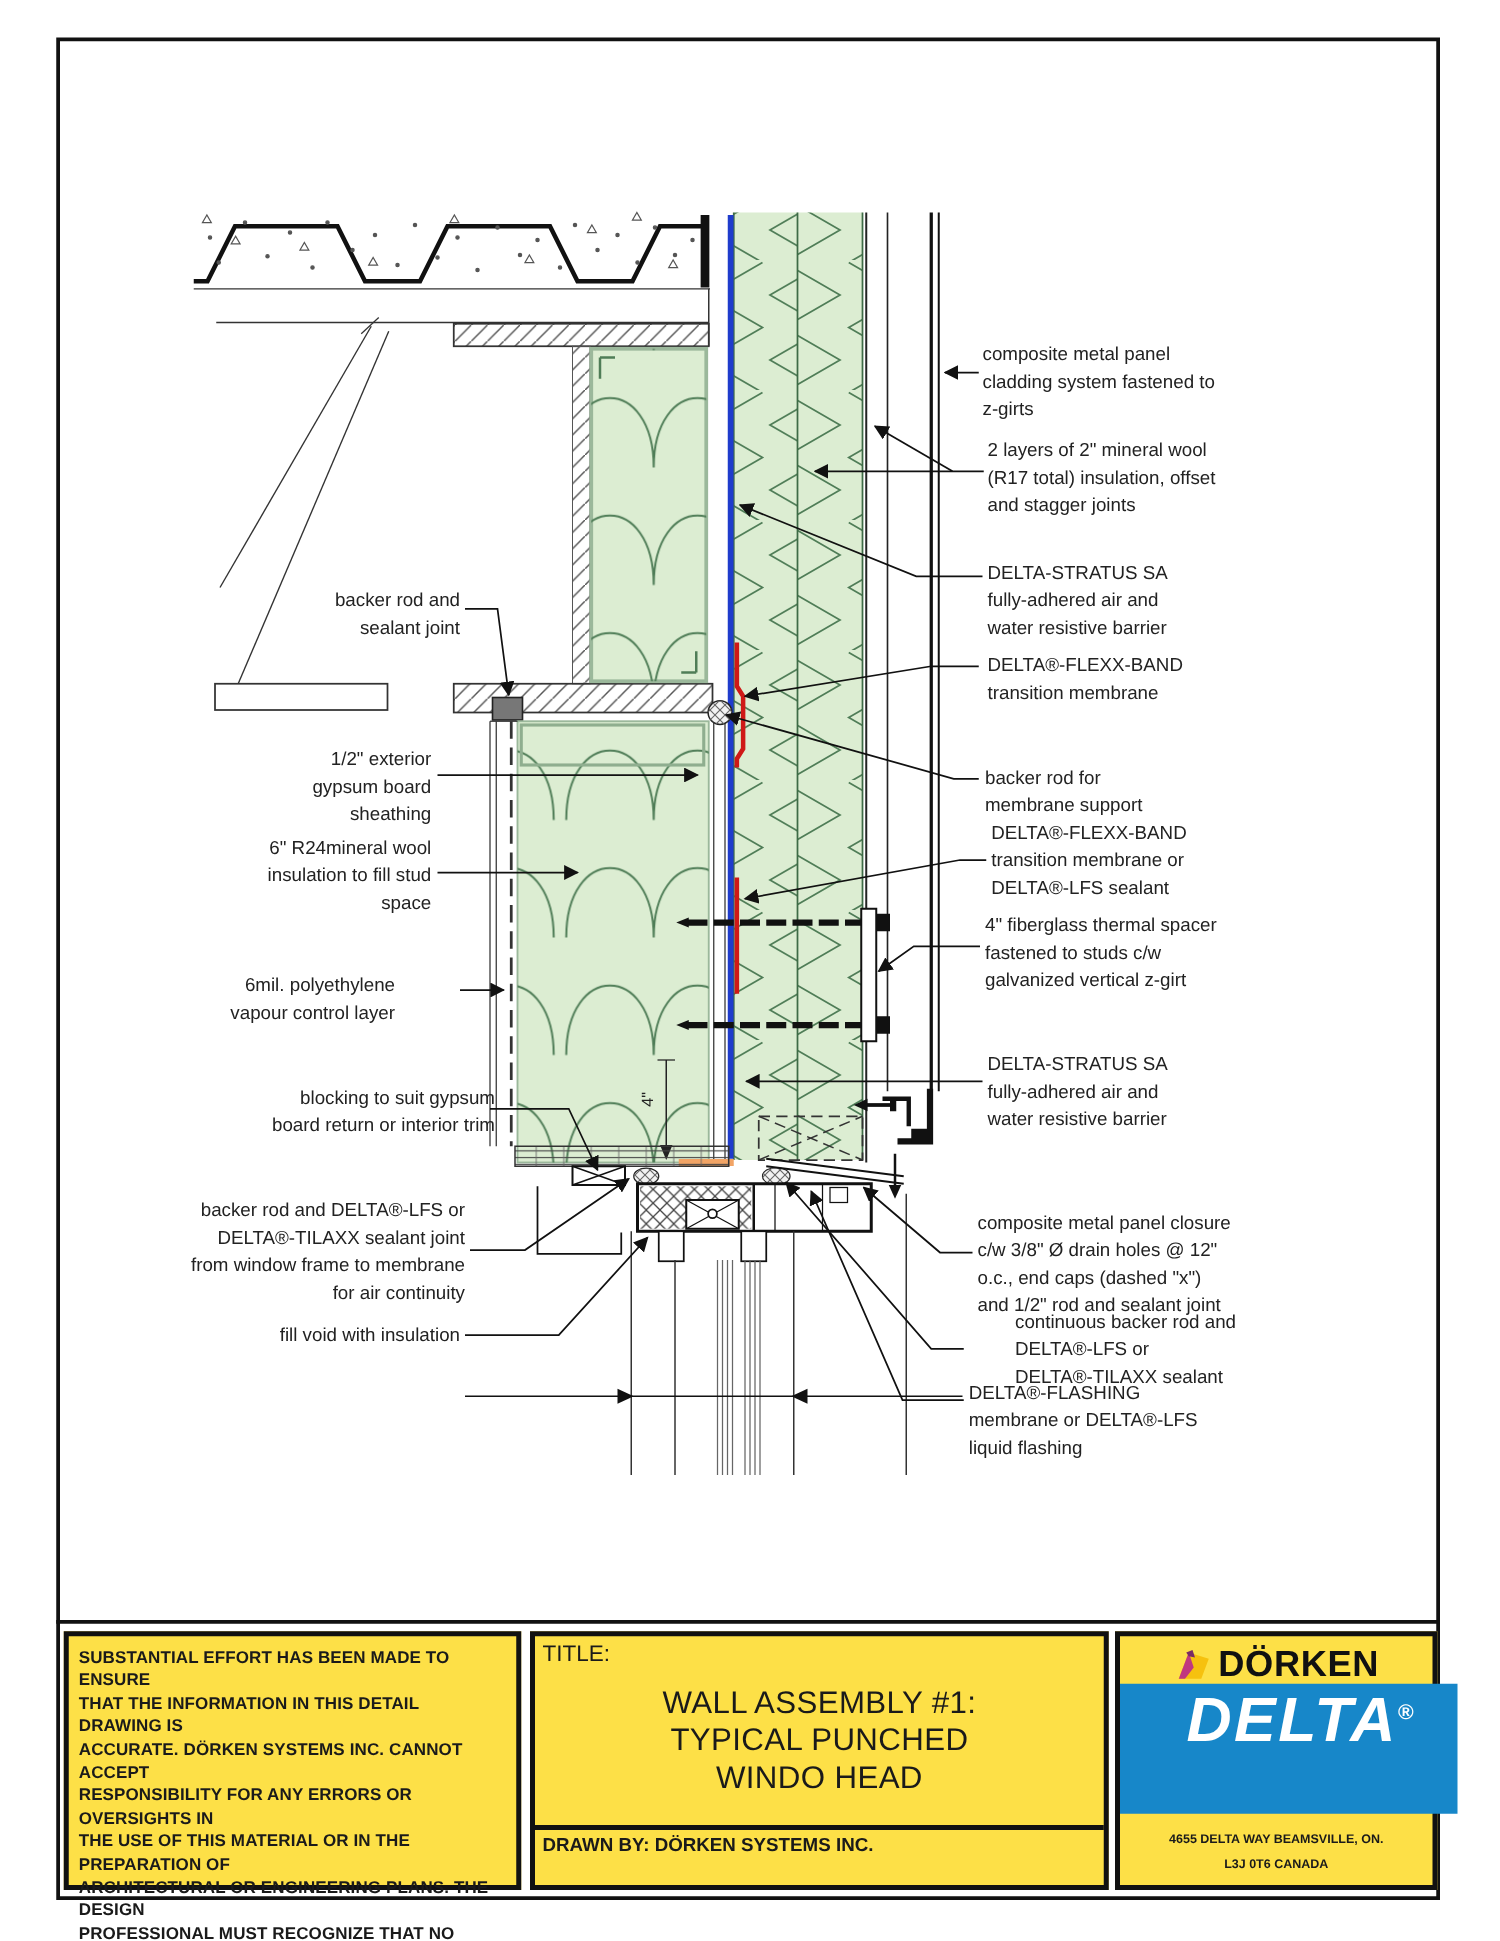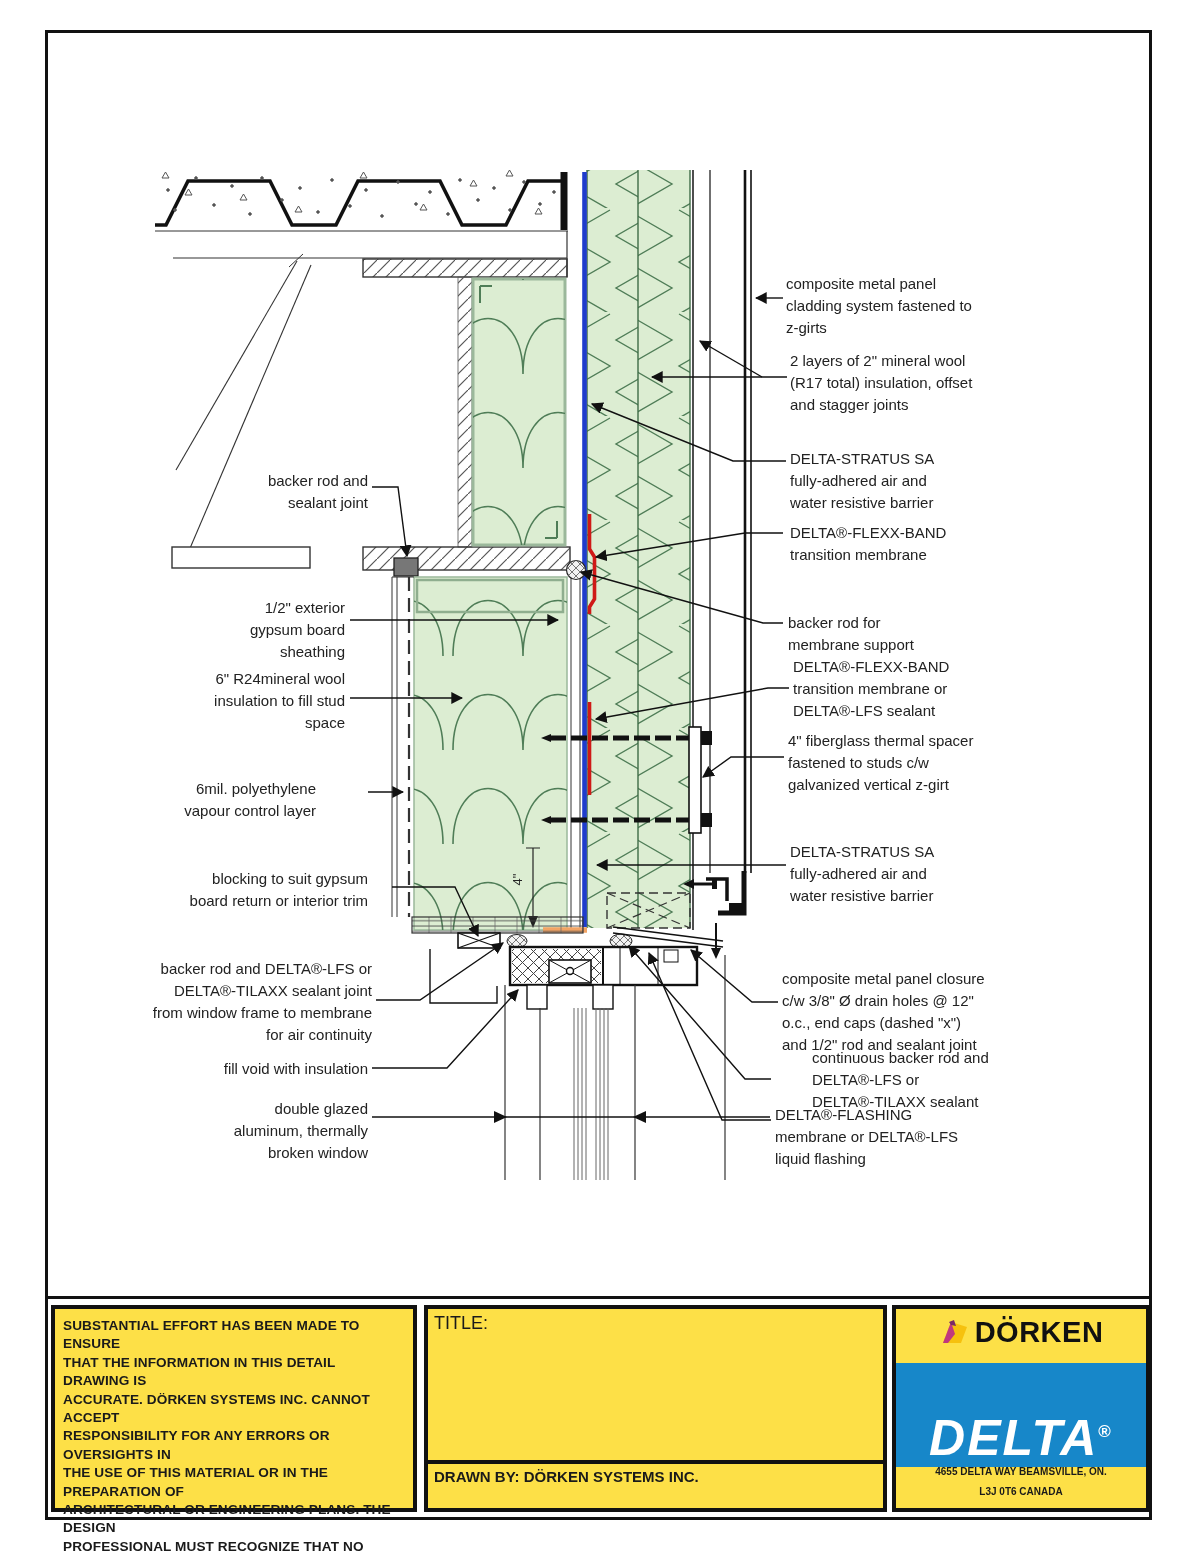--- a/index.html
+++ b/index.html
@@ -19,21 +19,21 @@
   .disclaimer{font-size:13.6px;font-weight:bold;line-height:18.4px;white-space:pre-line;letter-spacing:0.1px;}
   .tb-mid{left:424px;top:1305px;width:463px;height:207px;}
   .tb-mid .title-label{position:absolute;left:6px;top:4px;font-size:18px;}
   .tb-mid .big-title{position:absolute;left:0;top:38px;width:100%;text-align:center;
         font-size:25px;line-height:30px;white-space:pre-line;letter-spacing:0.3px;}
   .tb-mid .drawn-box{position:absolute;left:0;bottom:0;width:100%;height:48px;border-top:4px solid #111;
         box-sizing:border-box;padding:3px 6px;font-size:15px;font-weight:bold;line-height:20px;}
   .tb-right{left:892px;top:1305px;width:258px;height:207px;}
   .brand-top{position:absolute;left:0;top:0;width:100%;height:46px;display:flex;align-items:center;justify-content:center;gap:6px;}
   .dorken-word{font-size:29px;font-weight:bold;letter-spacing:0.5px;color:#111;}
-  .delta-band{position:absolute;left:0;top:54px;width:100%;height:104px;display:flex;align-items:flex-end;justify-content:center;}
+  .delta-band{position:absolute;left:0;top:38px;width:100%;height:104px;display:flex;align-items:flex-start;justify-content:center;padding-left:20px;}
   .delta-word{font-size:50px;font-weight:bold;font-style:italic;color:#fff;letter-spacing:2px;}
   .delta-word sup{font-size:17px;font-style:normal;}
   .address{position:absolute;left:0;bottom:6px;width:100%;text-align:center;
         font-size:10px;font-weight:bold;line-height:20px;white-space:pre-line;}
 </style>
 </head>
 <body>
 
 <div class="page">
   <div class="sheet-border"></div>
@@ -283,30 +283,27 @@
   <div class="lbl l" style="right:832px;top:470px;">backer rod and
 sealant joint</div>
   <div class="lbl l" style="right:855px;top:597px;">1/2" exterior
 gypsum board
 sheathing</div>
   <div class="lbl l" style="right:855px;top:668px;">6" R24mineral wool
 insulation to fill stud
 space</div>
   <div class="lbl l" style="right:884px;top:778px;">6mil. polyethylene
 vapour control layer</div>
-  <div class="lbl l" style="right:832px;top:868px;">blocking to suit gypsum
+  <div class="lbl l" style="right:804px;top:868px;">blocking to suit gypsum
 board return or interior trim</div>
   <div class="lbl l" style="right:828px;top:958px;">backer rod and DELTA®-LFS or
 DELTA®-TILAXX sealant joint
 from window frame to membrane
 for air continuity</div>
   <div class="lbl l" style="right:832px;top:1058px;">fill void with insulation</div>
-  <div class="lbl l" style="right:832px;top:1098px;">double glazed
-aluminum, thermally
-broken window</div>
 
   <div class="lbl r" style="left:786px;top:273px;">composite metal panel
 cladding system fastened to
 z-girts</div>
   <div class="lbl r" style="left:790px;top:350px;">2 layers of 2" mineral wool
 (R17 total)  insulation, offset
 and stagger joints</div>
   <div class="lbl r" style="left:790px;top:448px;">DELTA-STRATUS SA
 fully-adhered air and
 water resistive barrier</div>
@@ -343,20 +340,23 @@
 RESPONSIBILITY FOR ANY ERRORS OR OVERSIGHTS IN
 THE USE OF THIS MATERIAL OR IN THE PREPARATION OF
 ARCHITECTURAL OR ENGINEERING PLANS. THE DESIGN
 PROFESSIONAL MUST RECOGNIZE THAT NO DESIGN
 DETAIL CAN SUBSTITUTE FOR EXPERIENCED
 ENGINEERING AND PROFESSIONAL JUDGEMENT.</div>
   </div>
 
   <div class="tb tb-mid">
     <div class="title-label">TITLE:</div>
+    <div class="big-title">WALL ASSEMBLY #1:
+TYPICAL PUNCHED
+WINDO HEAD</div>
     <div class="drawn-box">
       <div>DRAWN BY: DÖRKEN SYSTEMS INC.</div>
     </div>
   </div>
 
   <div class="tb tb-right">
     <div class="brand-top">
       <svg width="30" height="26" viewBox="0 0 30 26">
         <polygon points="4,24 12,3 28,8 22,24" fill="#f6c10e"></polygon>
         <polygon points="4,24 12,3 16,15 9,24" fill="#c0387f"></polygon>

